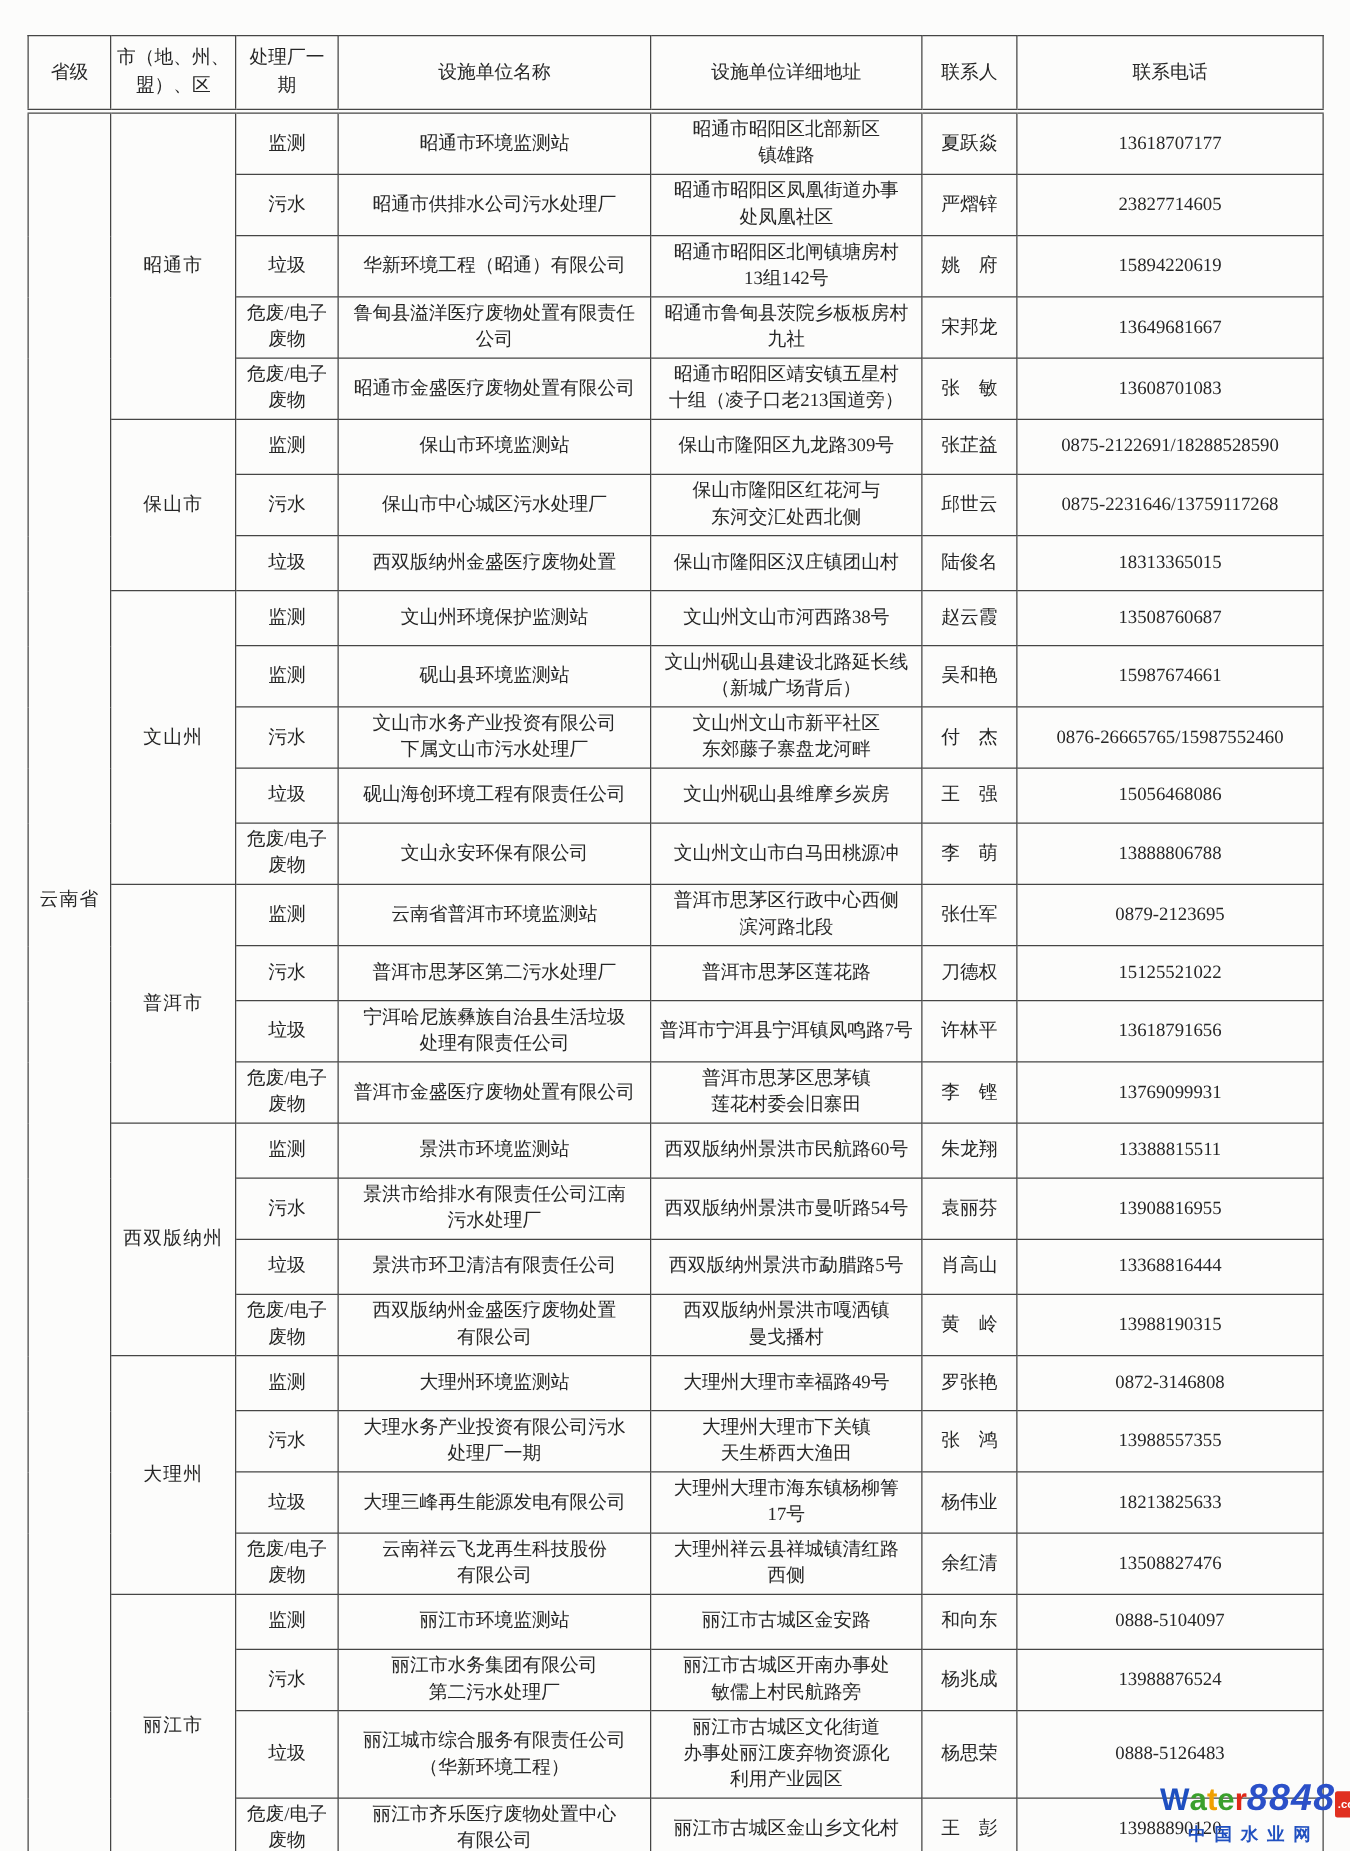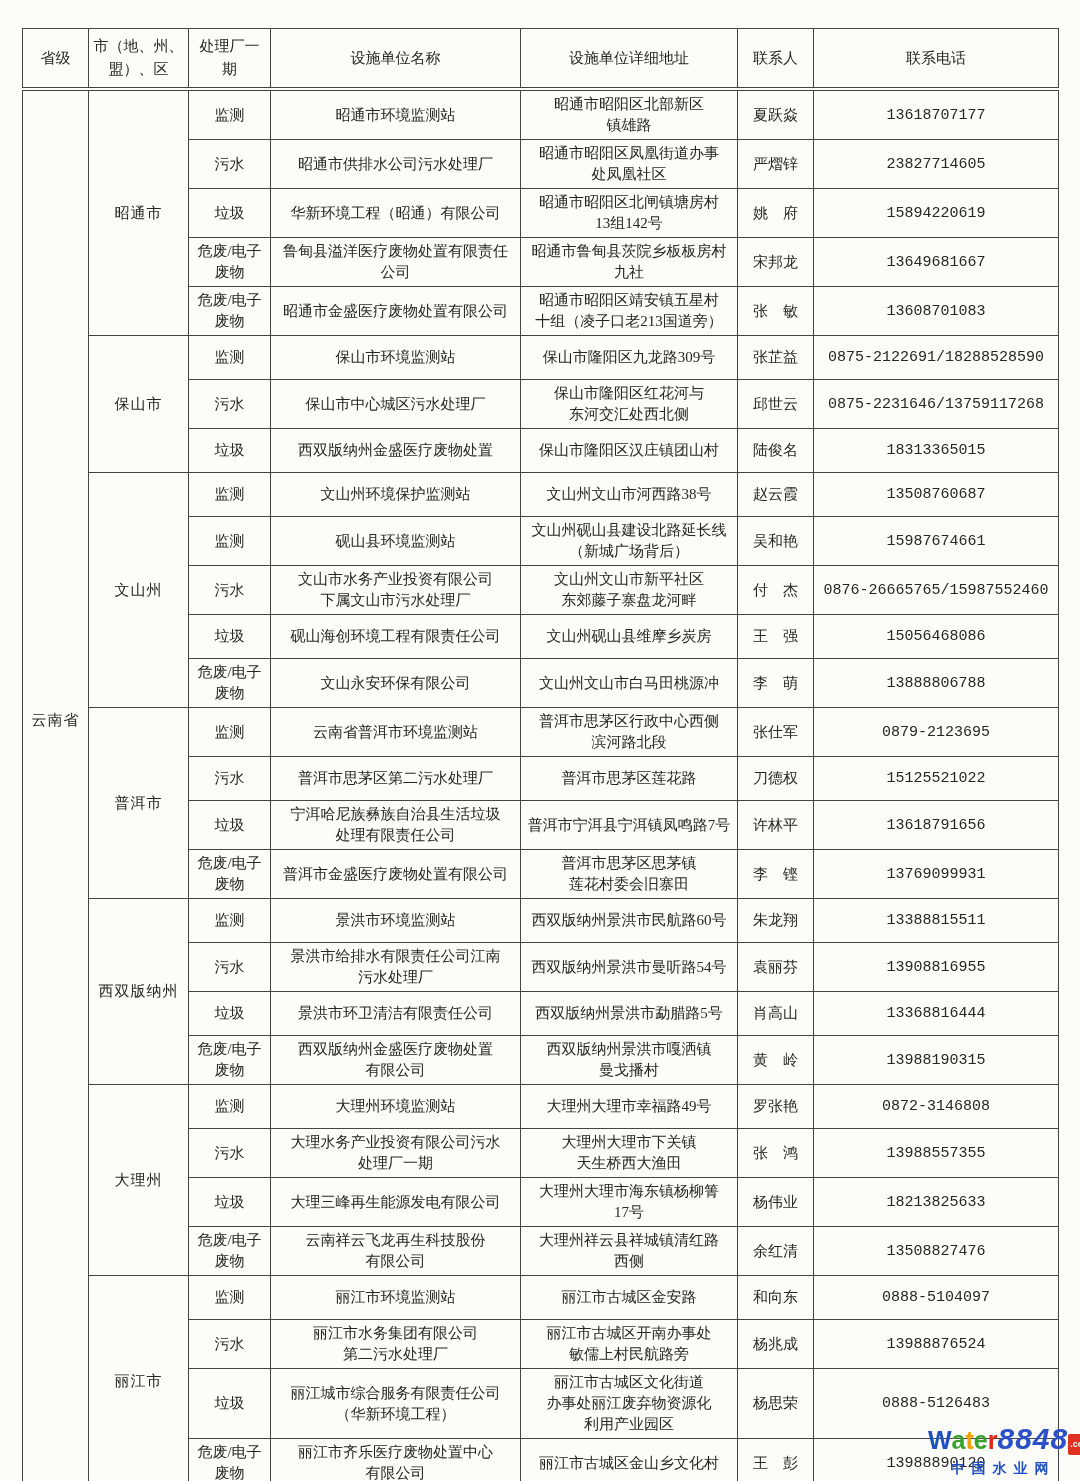--- a/index.html
+++ b/index.html
@@ -48,21 +48,21 @@
   }
   td.cell-province {
     padding-bottom: 140px; 
     letter-spacing: 1px;
   }
   td.cell-city {
     letter-spacing: 1px;
     margin-top: 33px;
   }
   td.cell-phone {
-    font-family: Liberation Mono, monospace;
+    font-family: Liberation Serif, serif;
   }
   
   .watermark {
     position: absolute;
     right: 2px;
     top: 1424px;
     width: 150px;
     text-align: center;
     line-height: 1;
   }

